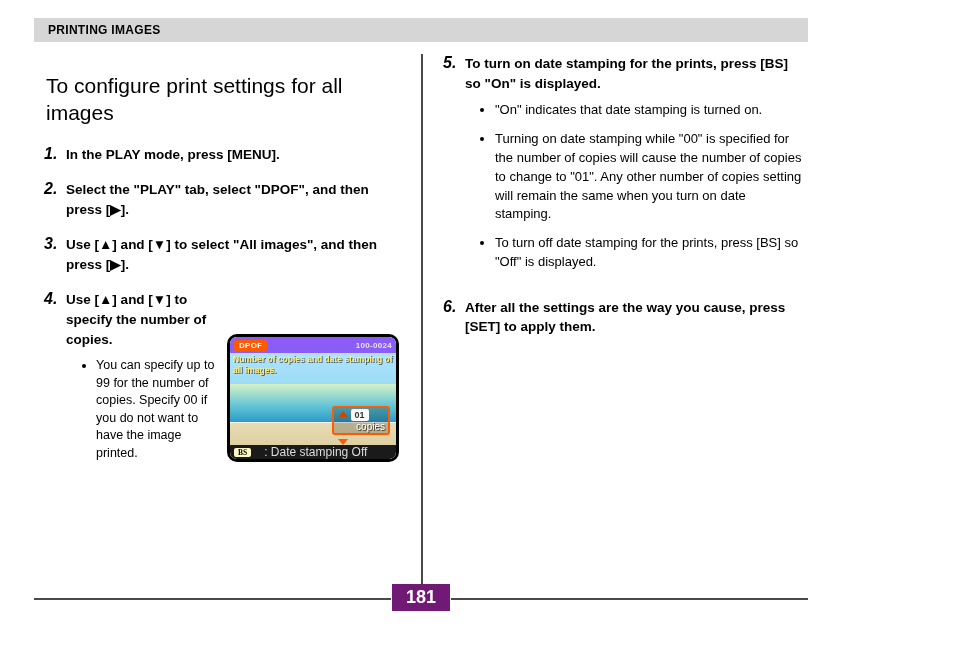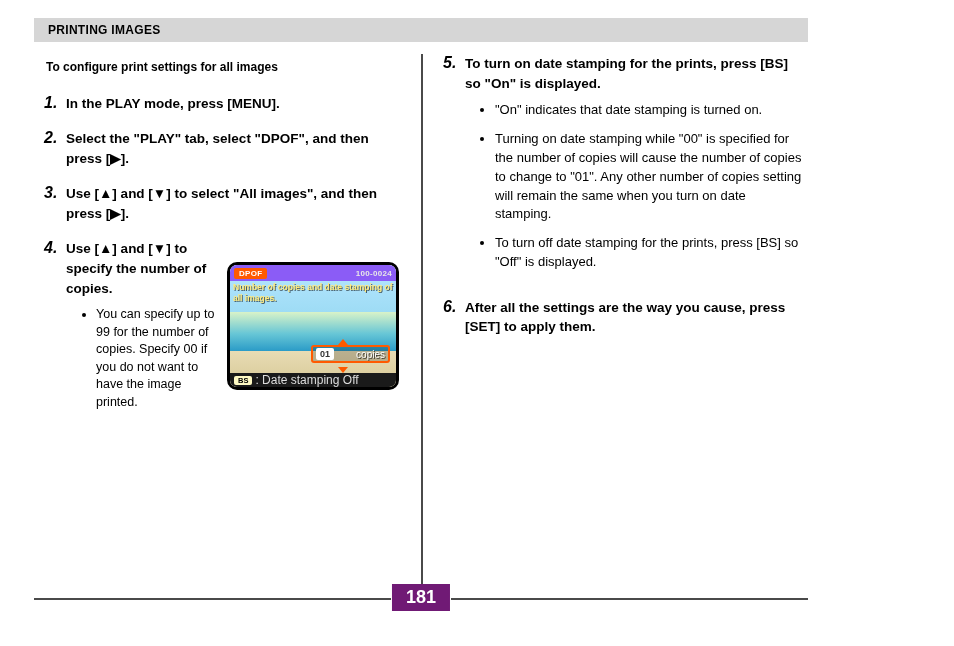--- a/index.html
+++ b/index.html
@@ -4,48 +4,48 @@
 <style>
   * { box-sizing: border-box; margin: 0; padding: 0; }
   html, body { width: 954px; height: 646px; font-family: Arial, Helvetica, sans-serif; background: #fff; color: #000; }
   .page { padding: 18px 0 0 0; width: 842px; }
   .header-bar { background: #d6d6d6; height: 24px; margin: 0 34px 12px 34px; padding-left: 14px; display: flex; align-items: center; }
   .header-bar span { font-size: 12px; font-weight: bold; letter-spacing: 0.3px; }
   .columns { display: flex; margin: 0 34px; height: 530px; }
   .col { flex: 1; padding: 0 18px 0 6px; }
   .col-right { padding: 0 6px 0 16px; }
   .divider { width: 2px; background: #4a4a4a; }
-  .section-title { font-size: 12px; font-weight: bold; margin: 6px 0 18px 6px; line-height: 1.3; }
+  .section-title { font-size: 21px; font-weight: normal; margin: 18px 0 18px 6px; line-height: 1.3; }
   .step { display: flex; margin-bottom: 16px; }
   .step-num { font-size: 16px; font-style: italic; font-weight: bold; width: 26px; flex-shrink: 0; padding-left: 4px; }
   .step-text { font-size: 13.5px; font-weight: bold; line-height: 1.45; }
   .step-body { flex: 1; }
   .sub-bullets { list-style: disc; margin: 8px 0 0 30px; }
   .sub-bullets li { font-size: 13px; font-weight: normal; line-height: 1.45; margin-bottom: 10px; }
-  .step4-row { display: flex; align-items: center; }
+  .step4-row { display: flex; align-items: flex-end; }
   .step4-text-col { flex: 1; padding-right: 8px; }
   .sbull-narrow { list-style: disc; margin: 8px 0 0 30px; }
   .sbull-narrow li { font-size: 12.5px; font-weight: normal; line-height: 1.4; }
   
   .cam { width: 172px; height: 128px; border: 3px solid #000; border-radius: 10px; position: relative; overflow: hidden; margin-top: 2px; margin-right: 4px; flex-shrink:0; }
   .cam-sky { position:absolute; top:0; left:0; right:0; height:70%; background: linear-gradient(#b6e6ff 0%, #9edcf5 55%, #d7f2c8 55%, #67c6d6 80%, #2b9bc7 100%); }
   .cam-sand { position:absolute; bottom:0; left:0; right:0; height:30%; background: linear-gradient(#e8dcb4, #d6c896); }
   .cam-top { position:absolute; top:0; left:0; right:0; height:16px; background:#8b5cf6; display:flex; align-items:center; justify-content:space-between; padding:0 4px; }
   .pill-dpof { background:#ff5a00; color:#fff; font-size:8px; font-weight:bold; padding:1px 5px; border-radius:2px; letter-spacing:0.3px; }
   .top-id { color:#e8e8e8; font-size:8px; font-weight:bold; letter-spacing:0.3px; }
   .msg { position:absolute; top:17px; left:3px; right:3px; color:#ffe97a; font-size:8.5px; font-weight:bold; line-height:1.25; text-shadow:1px 1px 0 rgba(0,0,0,0.6); }
   .copies-box { position:absolute; right:6px; bottom:24px; display:flex; align-items:center; }
-  .copies-frame { border:2px solid #ff5a00; background:rgba(0,0,0,0.2); display:flex; align-items:center; border-radius:3px; padding:1px 3px; }
+  .copies-frame { border:2px solid #ff5a00; background:rgba(0,0,0,0.2); display:flex; align-items:center; border-radius:3px; padding:1px 3px;flex-direction:column; }
   .copies-num { background:#fff; color:#333; font-size:9px; font-weight:bold; padding:1px 4px; border-radius:2px; margin-right:3px; }
   .copies-lbl { color:#fff; font-size:10px; font-weight:normal; text-shadow:1px 1px 0 rgba(0,0,0,0.7);padding-left:19px; }
   .arrow { position:absolute; right:48px; width:0; height:0; border-left:5px solid transparent; border-right:5px solid transparent; }
   .arrow-up { bottom:42px; border-bottom:6px solid #ff5a00; }
   .arrow-dn { bottom:14px; border-top:6px solid #ff5a00; }
   .cam-bot { position:absolute; bottom:0; left:0; right:0; height:14px; background:#1a1a1a; display:flex; align-items:center; padding:0 4px; }
-  .pill-bs { background:#fef9c3; color:#000; font-size:7.5px; font-weight:bold; padding:0 4px; border-radius:2px; margin-right:3px; }
+  .pill-bs { background:#fef9c3; color:#000; font-size:7.5px; font-weight:bold; padding:0 4px; border-radius:2px; margin-right:13px;font-family:Liberation Serif, serif; }
   .bot-txt { color:#dcdcdc; font-size:12px; }
   
   .footer-area { position: relative; margin: 0 34px; height: 34px; }
   .foot-hr { position:absolute; top:14px; left:0; right:0; height:2px; background:#4a4a4a; }
   .foot-gap { position:absolute; top:0; left:50%; transform:translateX(-50%); width:60px; height:30px; background:#fff; }
   .foot-badge { position:absolute; top:0; left:50%; transform:translateX(-50%); background:#701a75; color:#fff; font-weight:bold; font-size:18px; padding:3px 14px; }
 </style>
 </head>
 <body>
 

